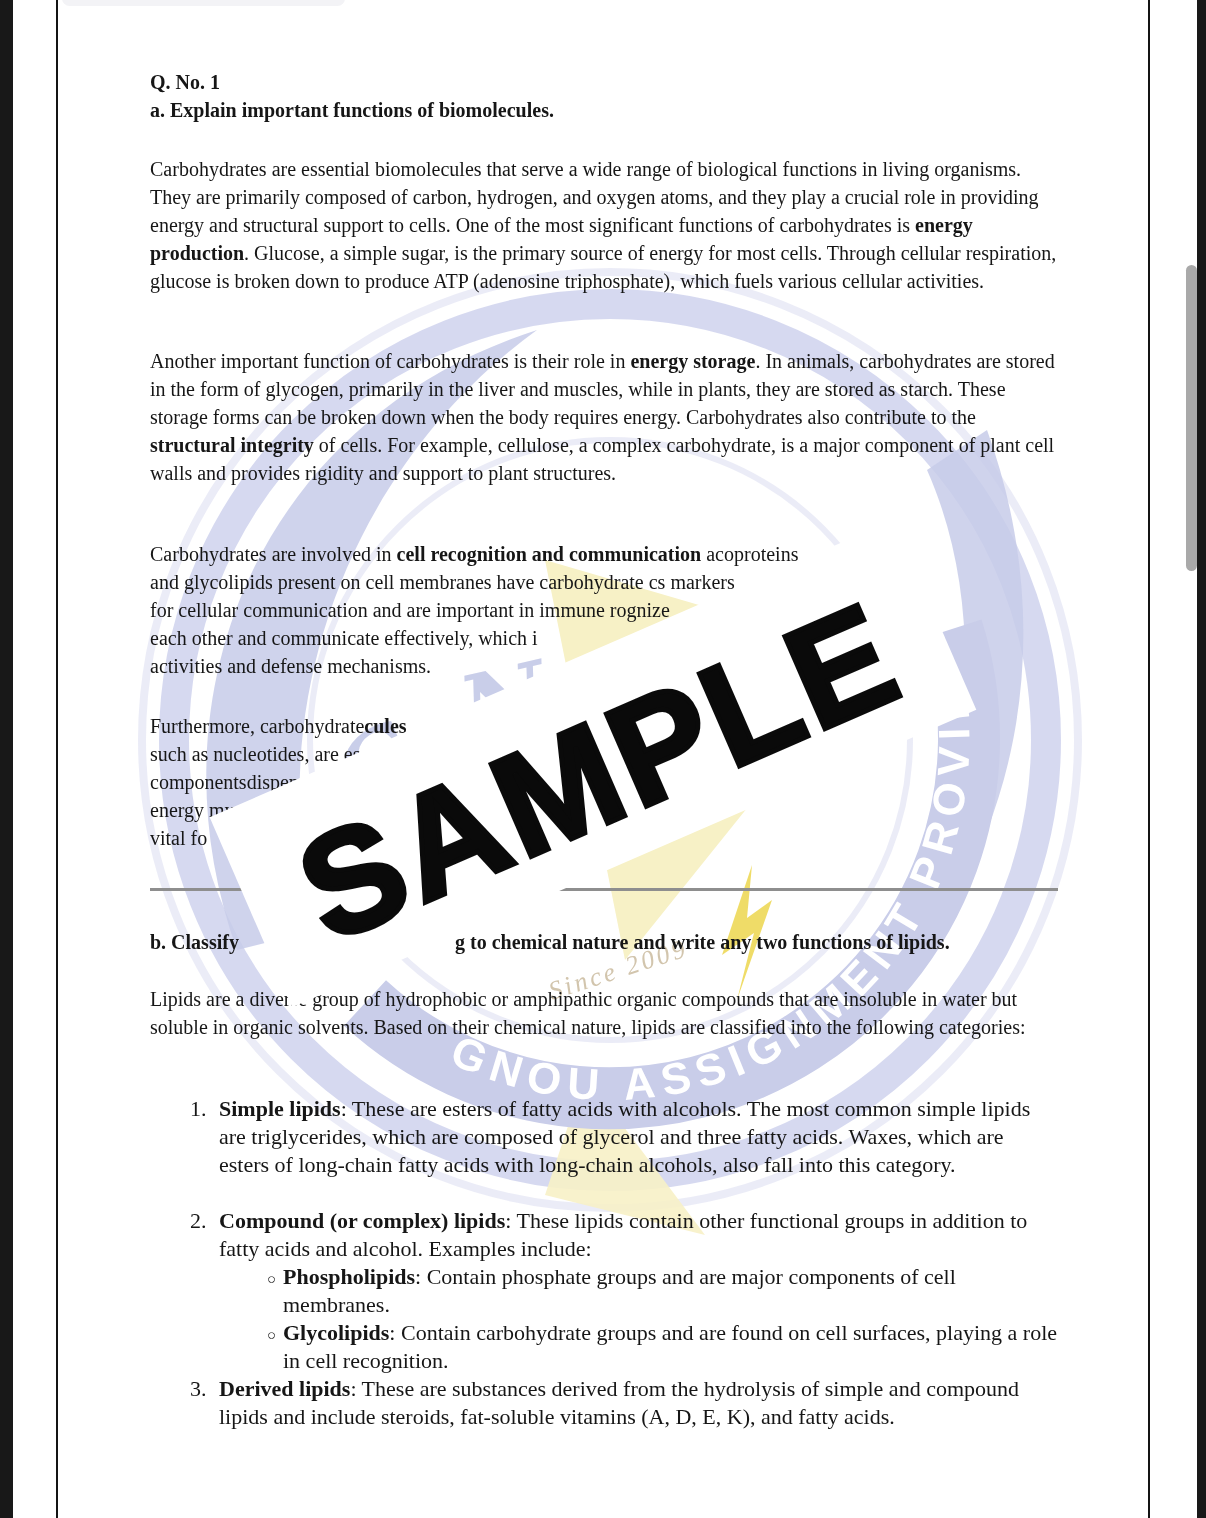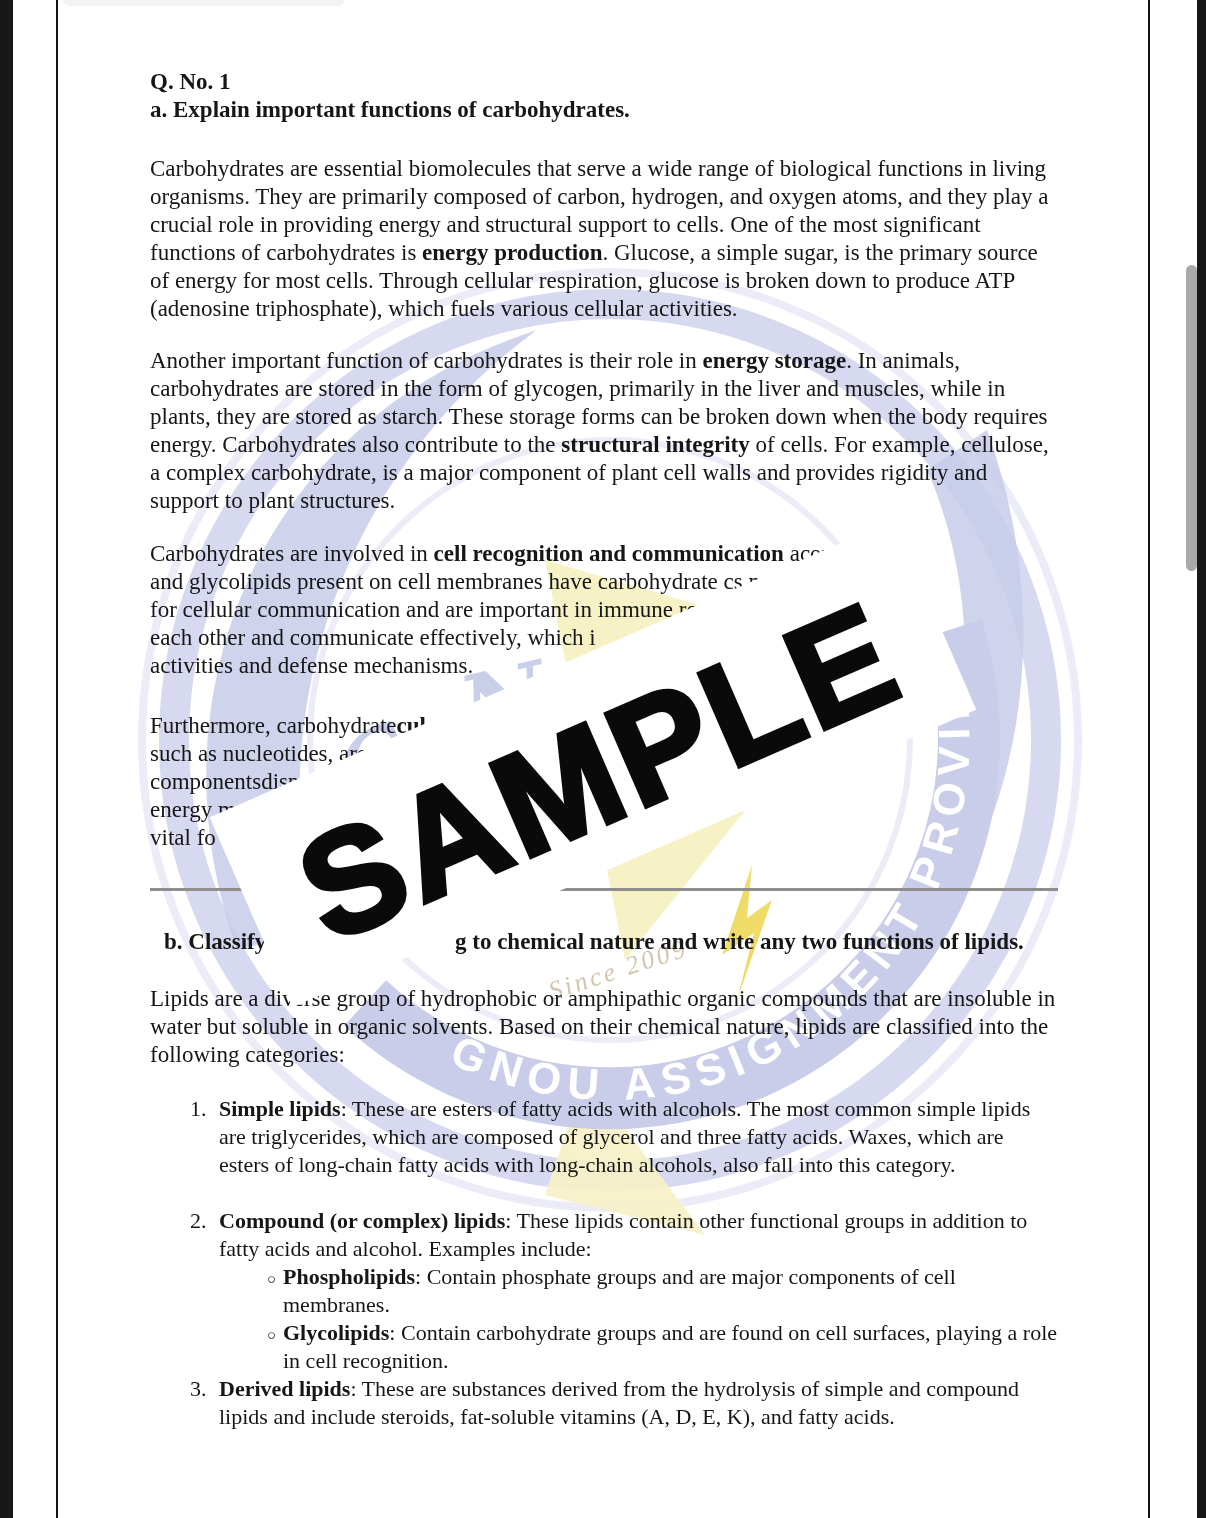--- a/index.html
+++ b/index.html
@@ -9,27 +9,27 @@
   .edge.left{left:0;width:13px;}
   .edge.right{left:1197px;width:9px;}
   .pageline{position:absolute;top:0;height:1518px;width:2px;background:#141414;z-index:8;}
   .pageline.l{left:56px;} .pageline.r{left:1148px;}
   .topcard{position:absolute;left:62px;top:-9px;width:283px;height:15px;border-radius:10px;background:#f3f3f6;z-index:7;}
   .scroll-thumb{position:absolute;left:1186px;top:265px;width:11px;height:306px;border-radius:6px;background:#a9a9a9;z-index:10;}
 
   .page{position:absolute;left:57px;top:0;width:1092px;height:1518px;background:transparent;}
   .wm{position:absolute;left:0;top:0;z-index:0;}
 
-  .txt{position:absolute;left:93px;width:908px;font-size:23px;line-height:28px;z-index:2;}
+  .txt{position:absolute;left:93px;width:908px;font-size:20px;line-height:28px;z-index:2;}
   .b{font-weight:bold;}
   .qhead{top:68px;font-weight:bold;}
   .frag-line{display:flex;justify-content:flex-start;height:28px;white-space:nowrap;}
   .divider{position:absolute;left:93px;top:888px;width:908px;height:3px;background:#8e8e8e;z-index:2;}
   .hb{top:928px;font-weight:bold;height:28px;}
-  .hb .lead{position:absolute;left:14px;top:0;font-family:Liberation Serif, serif;}
+  .hb .lead{position:absolute;left:0;top:0;font-family:Liberation Serif, serif;}
   .hb .tail{position:absolute;left:305px;top:0;}
 
   .li{position:absolute;left:133px;width:868px;font-size:22px;line-height:28px;z-index:2;}
   .li .num{position:absolute;left:0;top:0;}
   .li .litext{display:block;margin-left:29px;}
   .sub{position:absolute;left:208px;width:793px;font-size:22px;line-height:28px;z-index:2;}
   .sub .ring{position:absolute;left:2px;top:2px;font-size:15px;color:#222;}
   .sub .litext{display:block;margin-left:18px;}
 
   .sample-box{position:absolute;left:163px;top:660px;width:746px;height:207px;background:#ffffff;
@@ -74,21 +74,21 @@
       <path d="M 308 1003 A 360 360 0 0 0 895 629" fill="none" stroke="#c9cde9" stroke-width="62"></path>
       <text transform="translate(495,1000) rotate(-18)" font-size="26" letter-spacing="3" fill="#d2c5ad" font-style="italic">Since 2009</text>
       <text class="arc-bottom-text" font-size="44" letter-spacing="8" fill="#ffffff">
         <path id="arcBottom" d="M 384 1058 A 360 360 0 0 0 909 690" fill="none" stroke="none"></path>
         <textPath href="#arcBottom" startOffset="1%">GNOU ASSIGNMENT PROVIDER</textPath>
       </text>
     </svg>
 
     <div class="txt qhead">
       <div>Q. No. 1</div>
-      <div>a. Explain important functions of carbohydrates.</div>
+      <div>a. Explain important functions of biomolecules.</div>
     </div>
 
     <p class="txt" style="top:155px;margin:0;"><span>Carbohydrates are essential biomolecules that serve a wide range of biological functions in living organisms. They are primarily composed of carbon, hydrogen, and oxygen atoms, and they play a crucial role in providing energy and structural support to cells. One of the most significant functions of carbohydrates is </span><span class="b">energy production</span><span>. Glucose, a simple sugar, is the primary source of energy for most cells. Through cellular respiration, glucose is broken down to produce ATP (adenosine triphosphate), which fuels various cellular activities.</span></p>
     <p class="txt" style="top:347px;margin:0;"><span>Another important function of carbohydrates is their role in </span><span class="b">energy storage</span><span>. In animals, carbohydrates are stored in the form of glycogen, primarily in the liver and muscles, while in plants, they are stored as starch. These storage forms can be broken down when the body requires energy. Carbohydrates also contribute to the </span><span class="b">structural integrity</span><span> of cells. For example, cellulose, a complex carbohydrate, is a major component of plant cell walls and provides rigidity and support to plant structures.</span></p>
     <div class="txt" style="top:540px;">
         <div class="frag-line">
           <span><span>Carbohydrates are involved in </span><span class="b">cell recognition and communication</span><span> a</span></span>
           <span><span>coproteins</span></span>
         </div>
         <div class="frag-line">

